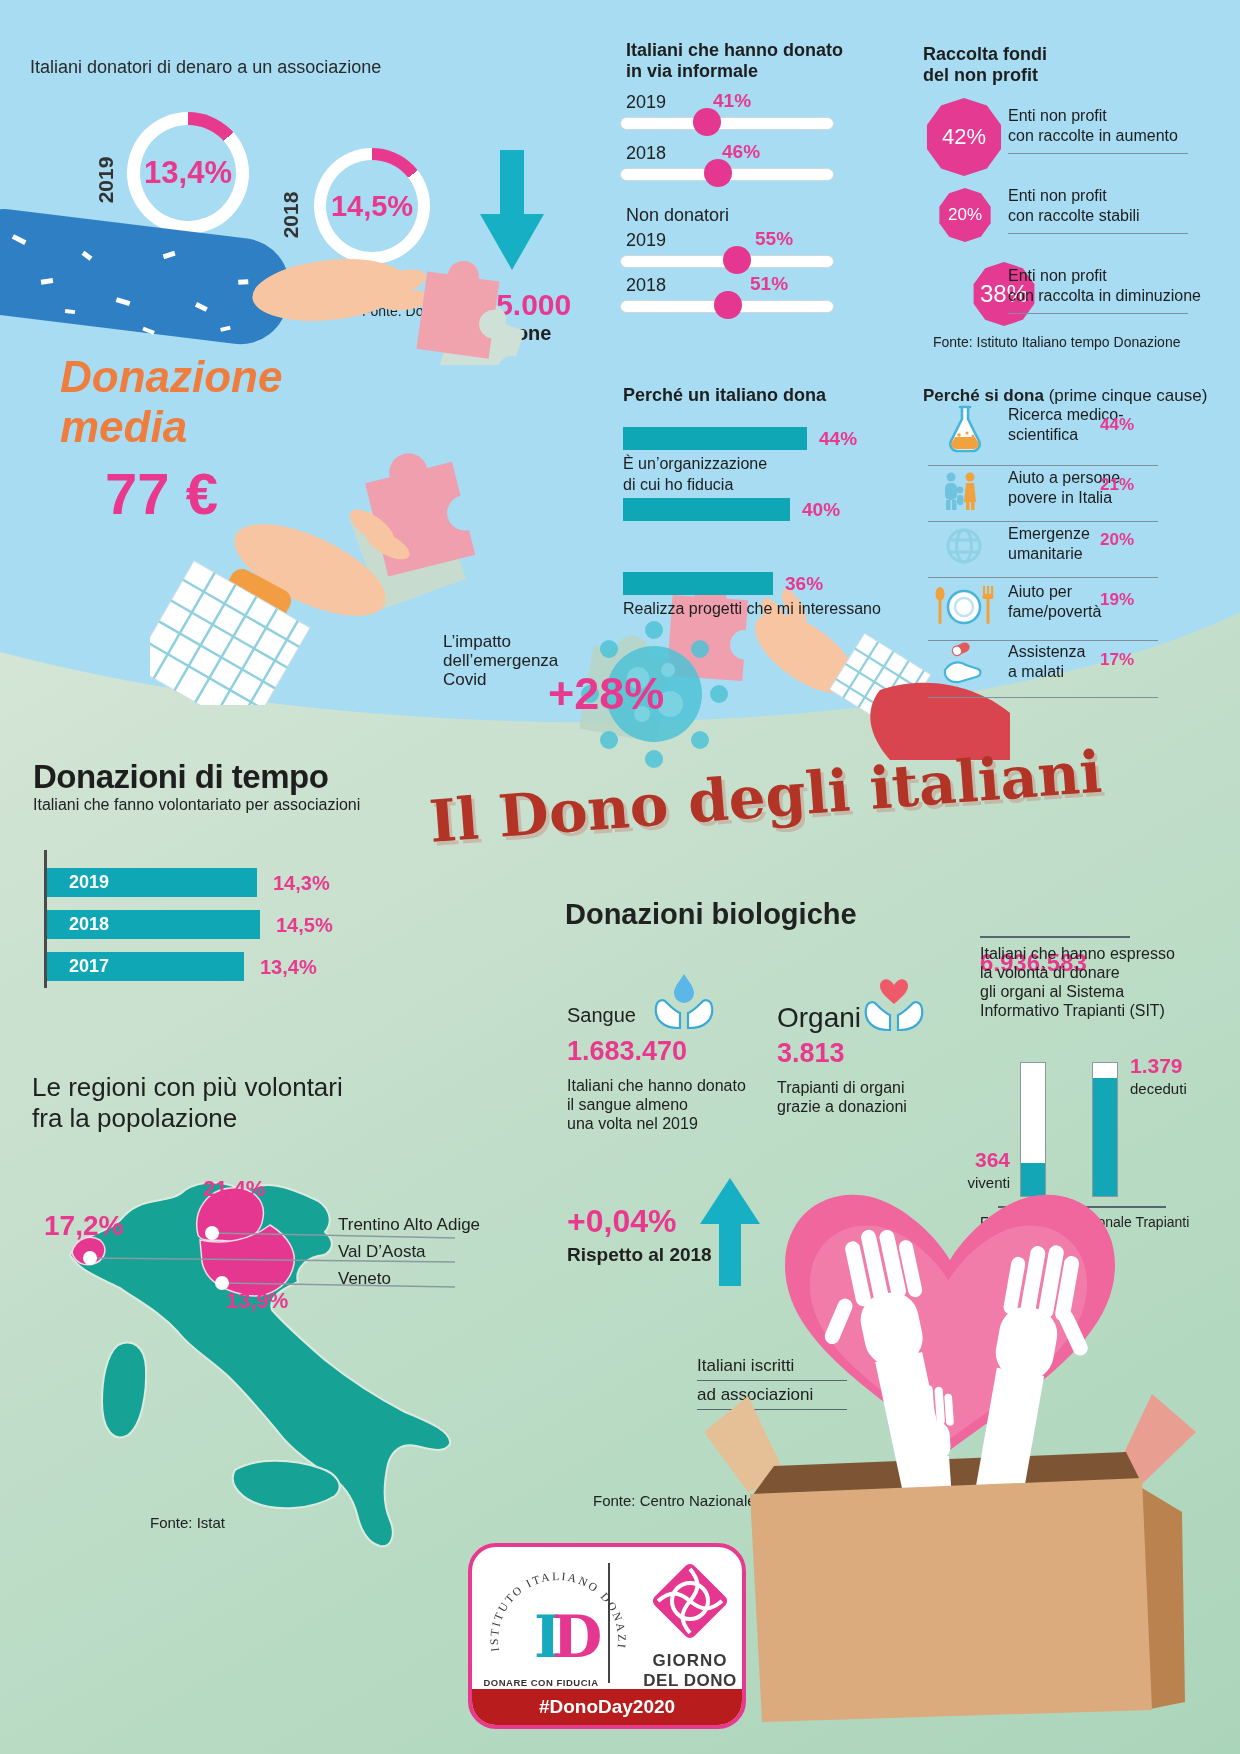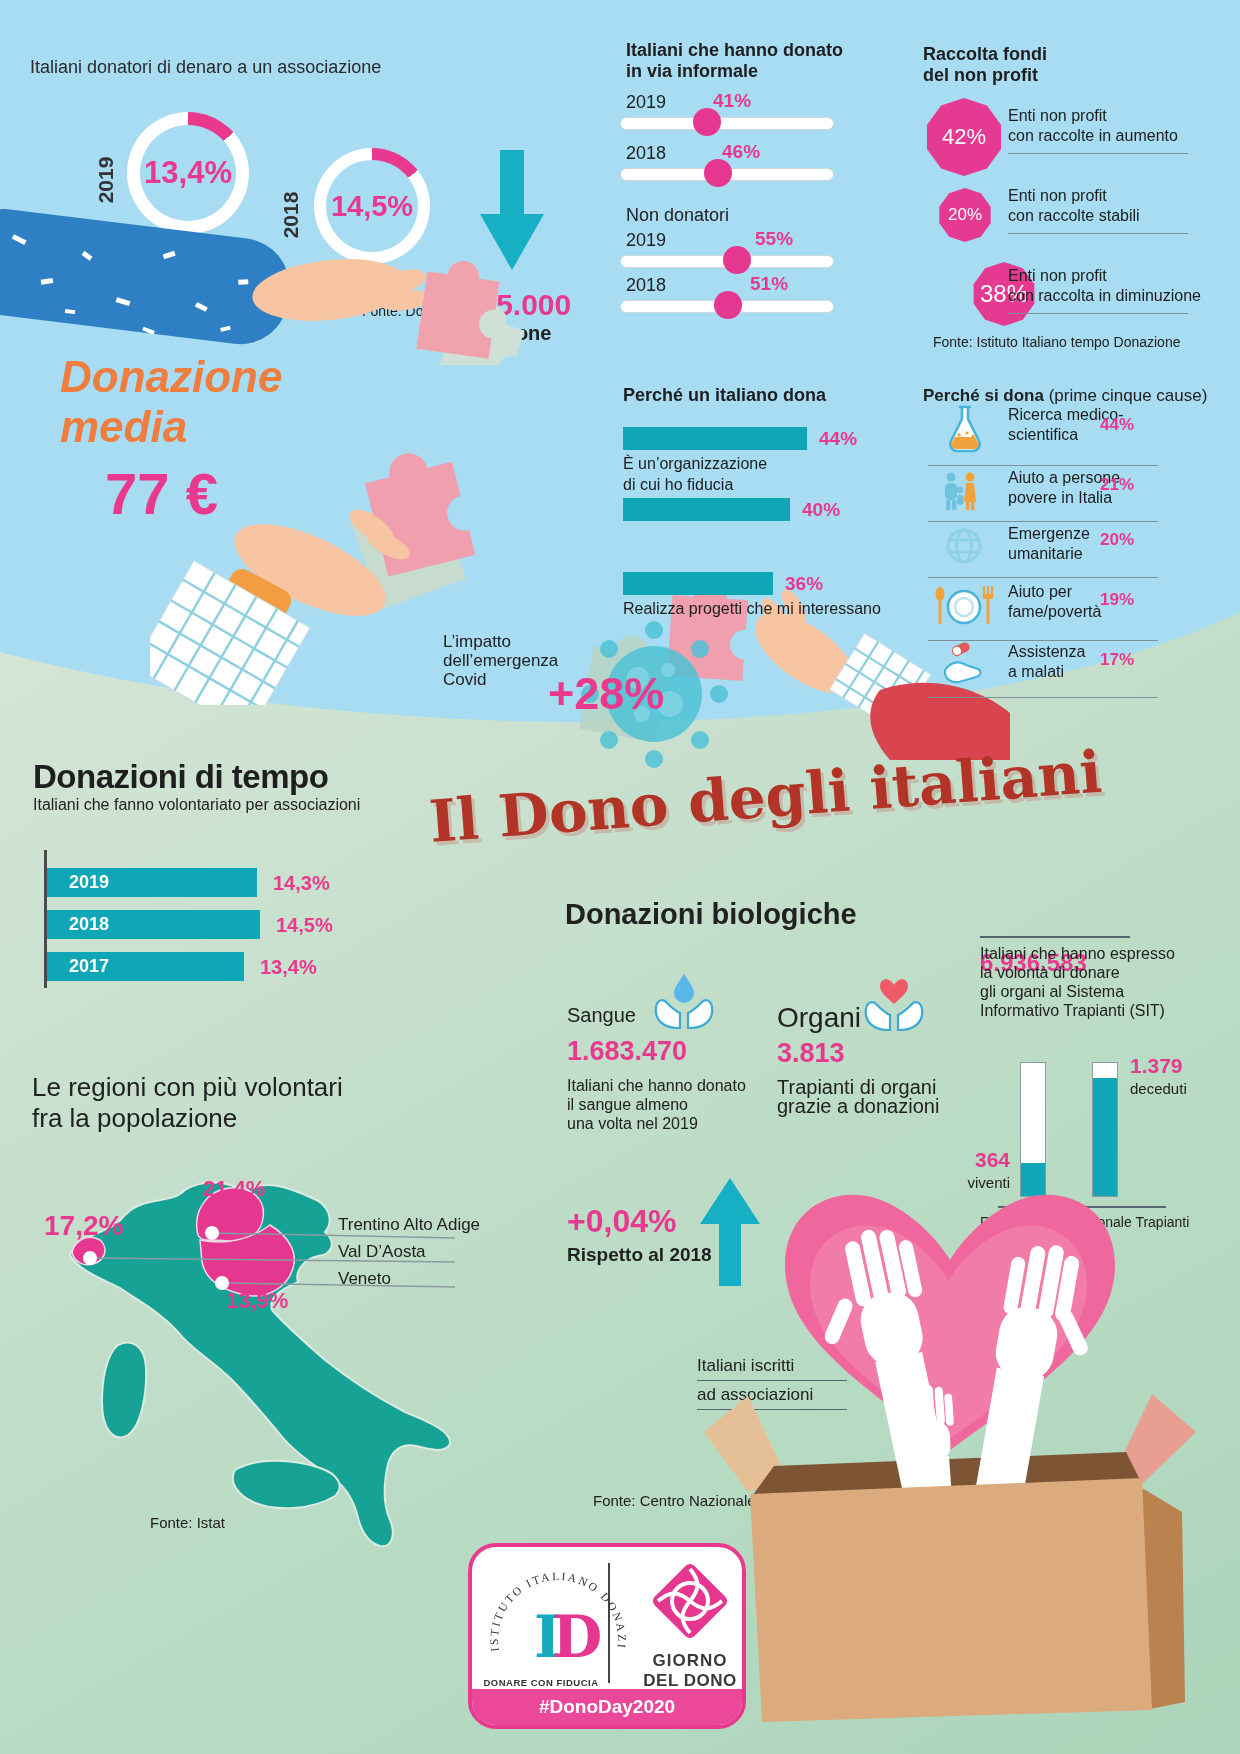--- a/index.html
+++ b/index.html
@@ -33,21 +33,21 @@
   .tempo-bar{position:absolute;height:29px;background:#0fa7b6;color:#fff;font-weight:bold;font-size:18px;
              display:flex;align-items:center;padding-left:22px;box-sizing:border-box}
   .tpct{position:absolute;font-size:20px;font-weight:bold;color:#e9398f}
   .vbar{position:absolute;width:26px;height:135px;background:#fff;border:1.5px solid #8e999e;box-sizing:border-box}
   .vfill{position:absolute;left:0;right:0;bottom:0;background:#12a6b6}
   .bigtitle{position:absolute;font-family:"DejaVu Serif",serif;font-weight:bold;font-size:58px;color:#b23427;
             transform:rotate(-4.3deg);transform-origin:left bottom;white-space:nowrap;
             text-shadow:3px 4px 0 rgba(199,118,106,.35)}
   .media{position:absolute;font-size:44px;line-height:50px;font-weight:bold;font-style:italic;color:#ef7d3e;white-space:pre-line}
   .footer-box{position:absolute;left:468px;top:1543px;width:278px;height:186px;background:#fff;border:4px solid #e9398f;border-radius:28px;box-sizing:border-box;overflow:hidden}
-  .hashtag{position:absolute;left:0;right:0;bottom:0;height:36px;background:#ec4899;color:#fff;font-weight:bold;font-size:19px;display:flex;align-items:center;justify-content:center}
+  .hashtag{position:absolute;left:0;right:0;bottom:0;height:36px;background:#b91c1c;color:#fff;font-weight:bold;font-size:19px;display:flex;align-items:center;justify-content:center}
 </style>
 </head>
 <body>
 
 <div id="page">
 
   <svg class="abs" style="left:0;top:0" width="1240" height="810">
     <path d="M0,0 H1240 V612 C980,738 420,762 0,652 Z" fill="#a7dcf2"></path>
   </svg>
 
@@ -326,21 +326,21 @@
 il sangue almeno
 una volta nel 2019</div>
 
   <div class="abs" style="left:777px;top:1002px;font-size:28px">Organi</div>
   <svg class="abs" style="left:858px;top:970px" width="72" height="62" viewBox="0 0 72 62">
     <path d="M36,34 C28,27 22,22 22,16 C22,11 27,8 31,10 C33,11 35,13 36,15 C37,13 39,11 41,10 C45,8 50,11 50,16 C50,22 44,27 36,34 Z" fill="#ef5a68"></path>
     <path d="M30,60 C16,60 6,52 8,39 C9,32 15,30 19,35 C22,38 27,43 32,45 L32,60 Z" fill="#fff" stroke="#3aa9d8" stroke-width="2.2"></path>
     <path d="M42,60 C56,60 66,52 64,39 C63,32 57,30 53,35 C50,38 45,43 40,45 L40,60 Z" fill="#fff" stroke="#3aa9d8" stroke-width="2.2"></path>
   </svg>
   <div class="abs pink b" style="left:777px;top:1038px;font-size:27px">3.813</div>
-  <div class="abs pre" style="left:777px;top:1078px;font-size:20px;line-height:19px">Trapianti di organi
+  <div class="abs pre" style="left:777px;top:1078px;font-size:16px;line-height:19px">Trapianti di organi
 grazie a donazioni</div>
 
   <div class="abs pink b" style="left:980px;top:949px;font-size:24px">6.936.583</div>
   <div class="abs" style="left:980px;top:936px;width:150px;height:2px;background:#55666e"></div>
   <div class="abs pre" style="left:980px;top:944px;font-size:16px;line-height:19px">Italiani che hanno espresso
 la volontà di donare
 gli organi al Sistema
 Informativo Trapianti (SIT)</div>
 
   <div class="vbar" style="left:1020px;top:1062px">

